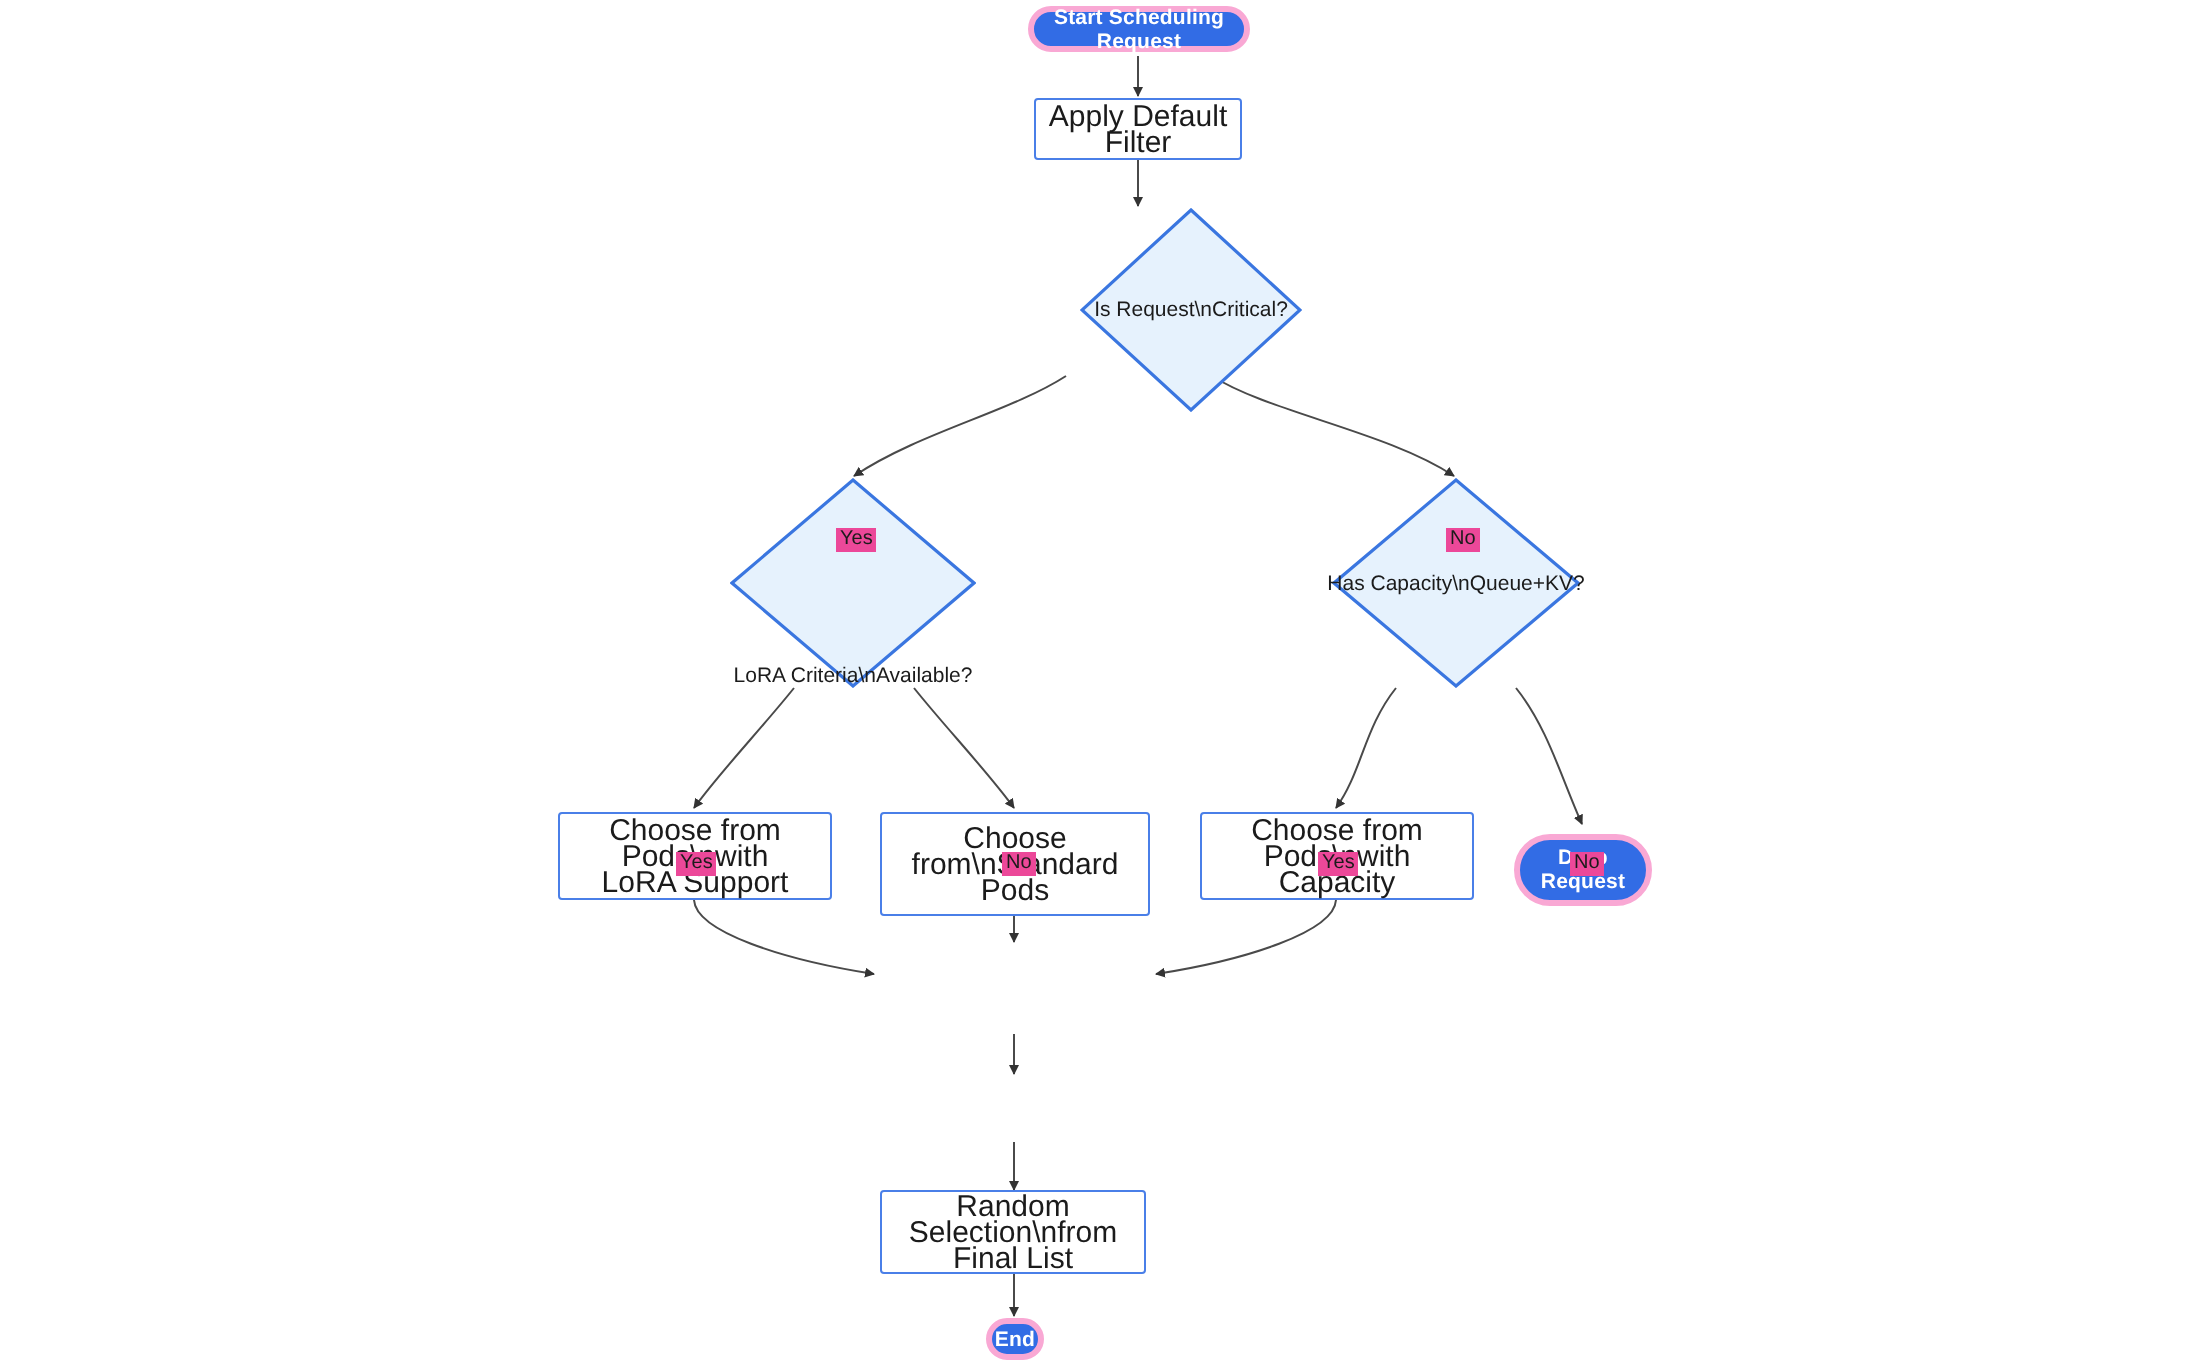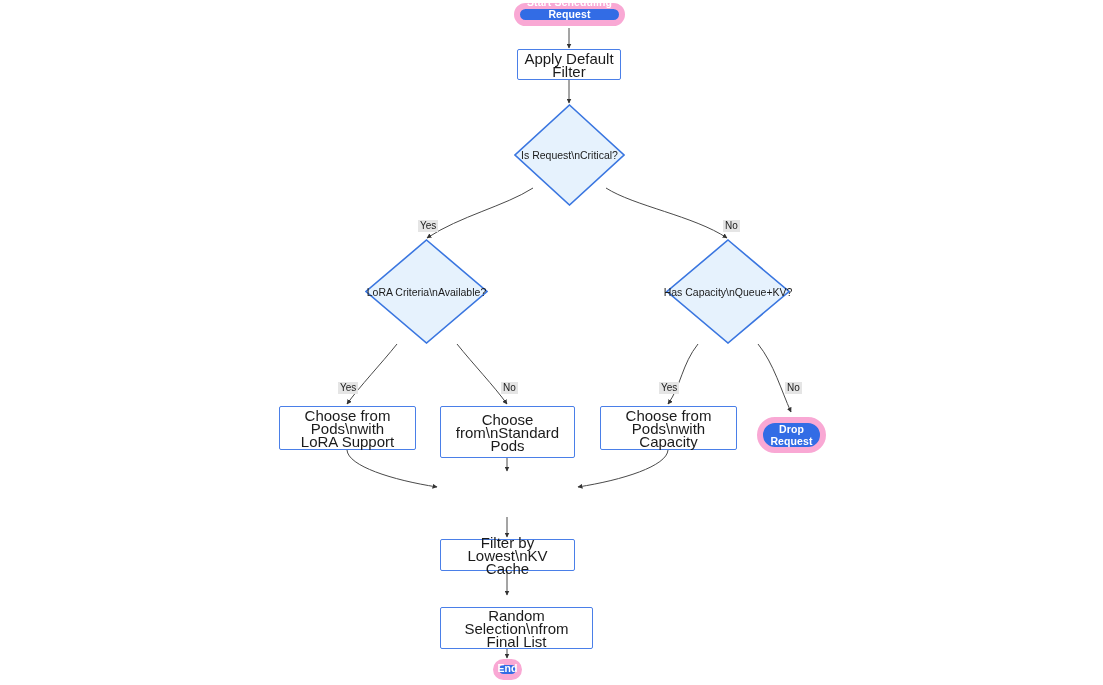--- a/index.html
+++ b/index.html
@@ -28,28 +28,27 @@
   .node {
     position: absolute;
     box-sizing: border-box;
     display: flex;
     align-items: center;
     justify-content: center;
     text-align: center;
   }
   .node-terminal {
     background: #326ce5;
-    border: 6px solid #f9a8d4;
+    border: 3px solid #f9a8d4;
     border-radius: 999px;
     color: #ffffff;
     font-size: 10.5px;
     font-weight: bold;
     letter-spacing: 0.1px;
     z-index: 3;
-    align-items: flex-end;
   }
   .node-process {
     background: #ffffff;
     border: 1.3px solid #4a7fe8;
     border-radius: 2px;
     color: #1b1b1b;
     font-size: 15px;
     line-height: 13px;
     z-index: 3;
   }
@@ -71,27 +70,28 @@
   }
   .node-decision .dlabel {
     position: relative;
     z-index: 2;
     font-size: 10.5px;
     color: #1b1b1b;
     white-space: nowrap;
   }
   .edge-label {
     position: absolute;
-    background: #e5e5e5;
+    background: #ec4899;
     color: #1b1b1b;
     font-size: 10px;
     line-height: 12px;
     padding: 0px 2px;
     z-index: 4;
     white-space: nowrap;
+    margin-top: 44px;
   }
 </style>
 </head>
 <body>
 
 <div id="canvas">
 
   <svg id="edges" viewBox="0 0 1103 685" width="1103" height="685">
     <defs>
       <marker id="arrow" viewBox="0 0 10 10" refX="9" refY="5" markerWidth="5" markerHeight="5" orient="auto-start-reverse">
@@ -117,28 +117,28 @@
   </svg>
 
   <div class="node node-terminal" style="left:514px; top:3px; width:111px; height:23px;">
     <span>Start Scheduling Request</span>
   </div>
 
   <div class="node node-process" style="left:517px; top:49px; width:104px; height:31px;">
     <span class="txt">Apply Default Filter</span>
   </div>
 
-  <div class="node node-decision" style="left:514px; top:104px; width:111px; height:102px;">
+  <div class="node node-decision" style="left:540px; top:104px; width:111px; height:102px;">
     <svg class="dia" viewBox="0 0 111 102" preserveAspectRatio="none">
       <polygon points="55.5,1 110,51 55.5,101 1,51" fill="#e6f2fd" stroke="#3a76e0" stroke-width="1.6"></polygon>
     </svg>
     <span class="dlabel">Is Request\nCritical?</span>
   </div>
 
-  <div class="node node-decision" style="left:365px; top:239px; width:123px; height:105px;">
+  <div class="node node-decision" style="left:365px; top:239px; width:123px; height:105px;align-items:flex-end;">
     <svg class="dia" viewBox="0 0 123 105" preserveAspectRatio="none">
       <polygon points="61.5,1 122,52.5 61.5,104 1,52.5" fill="#e6f2fd" stroke="#3a76e0" stroke-width="1.6"></polygon>
     </svg>
     <span class="dlabel">LoRA Criteria\nAvailable?</span>
   </div>
 
   <div class="node node-decision" style="left:666px; top:239px; width:124px; height:105px;">
     <svg class="dia" viewBox="0 0 124 105" preserveAspectRatio="none">
       <polygon points="62,1 123,52.5 62,104 1,52.5" fill="#e6f2fd" stroke="#3a76e0" stroke-width="1.6"></polygon>
     </svg>
@@ -158,25 +158,22 @@
   <div class="node node-process" style="left:600px; top:406px; width:137px; height:44px;">
     <span class="txt">Choose from Pods\nwith
 Capacity</span>
   </div>
 
   <div class="node node-terminal" style="left:757px; top:417px; width:69px; height:36px;">
     <span>Drop Request</span>
   </div>
 
 
-  <div class="node node-process" style="left:440px; top:539px; width:135px; height:32px;">
-    <span class="txt">Filter by Lowest\nKV Cache</span>
-  </div>
 
-  <div class="node node-process" style="left:440px; top:595px; width:153px; height:42px;margin-top:12px;">
+  <div class="node node-process" style="left:440px; top:595px; width:133px; height:42px;">
     <span class="txt">Random Selection\nfrom
 Final List</span>
   </div>
 
   <div class="node node-terminal" style="left:493px; top:659px; width:29px; height:21px;">
     <span>End</span>
   </div>
 
   <div class="edge-label" style="left:418px; top:220px;">Yes</div>
   <div class="edge-label" style="left:723px; top:220px;">No</div>

